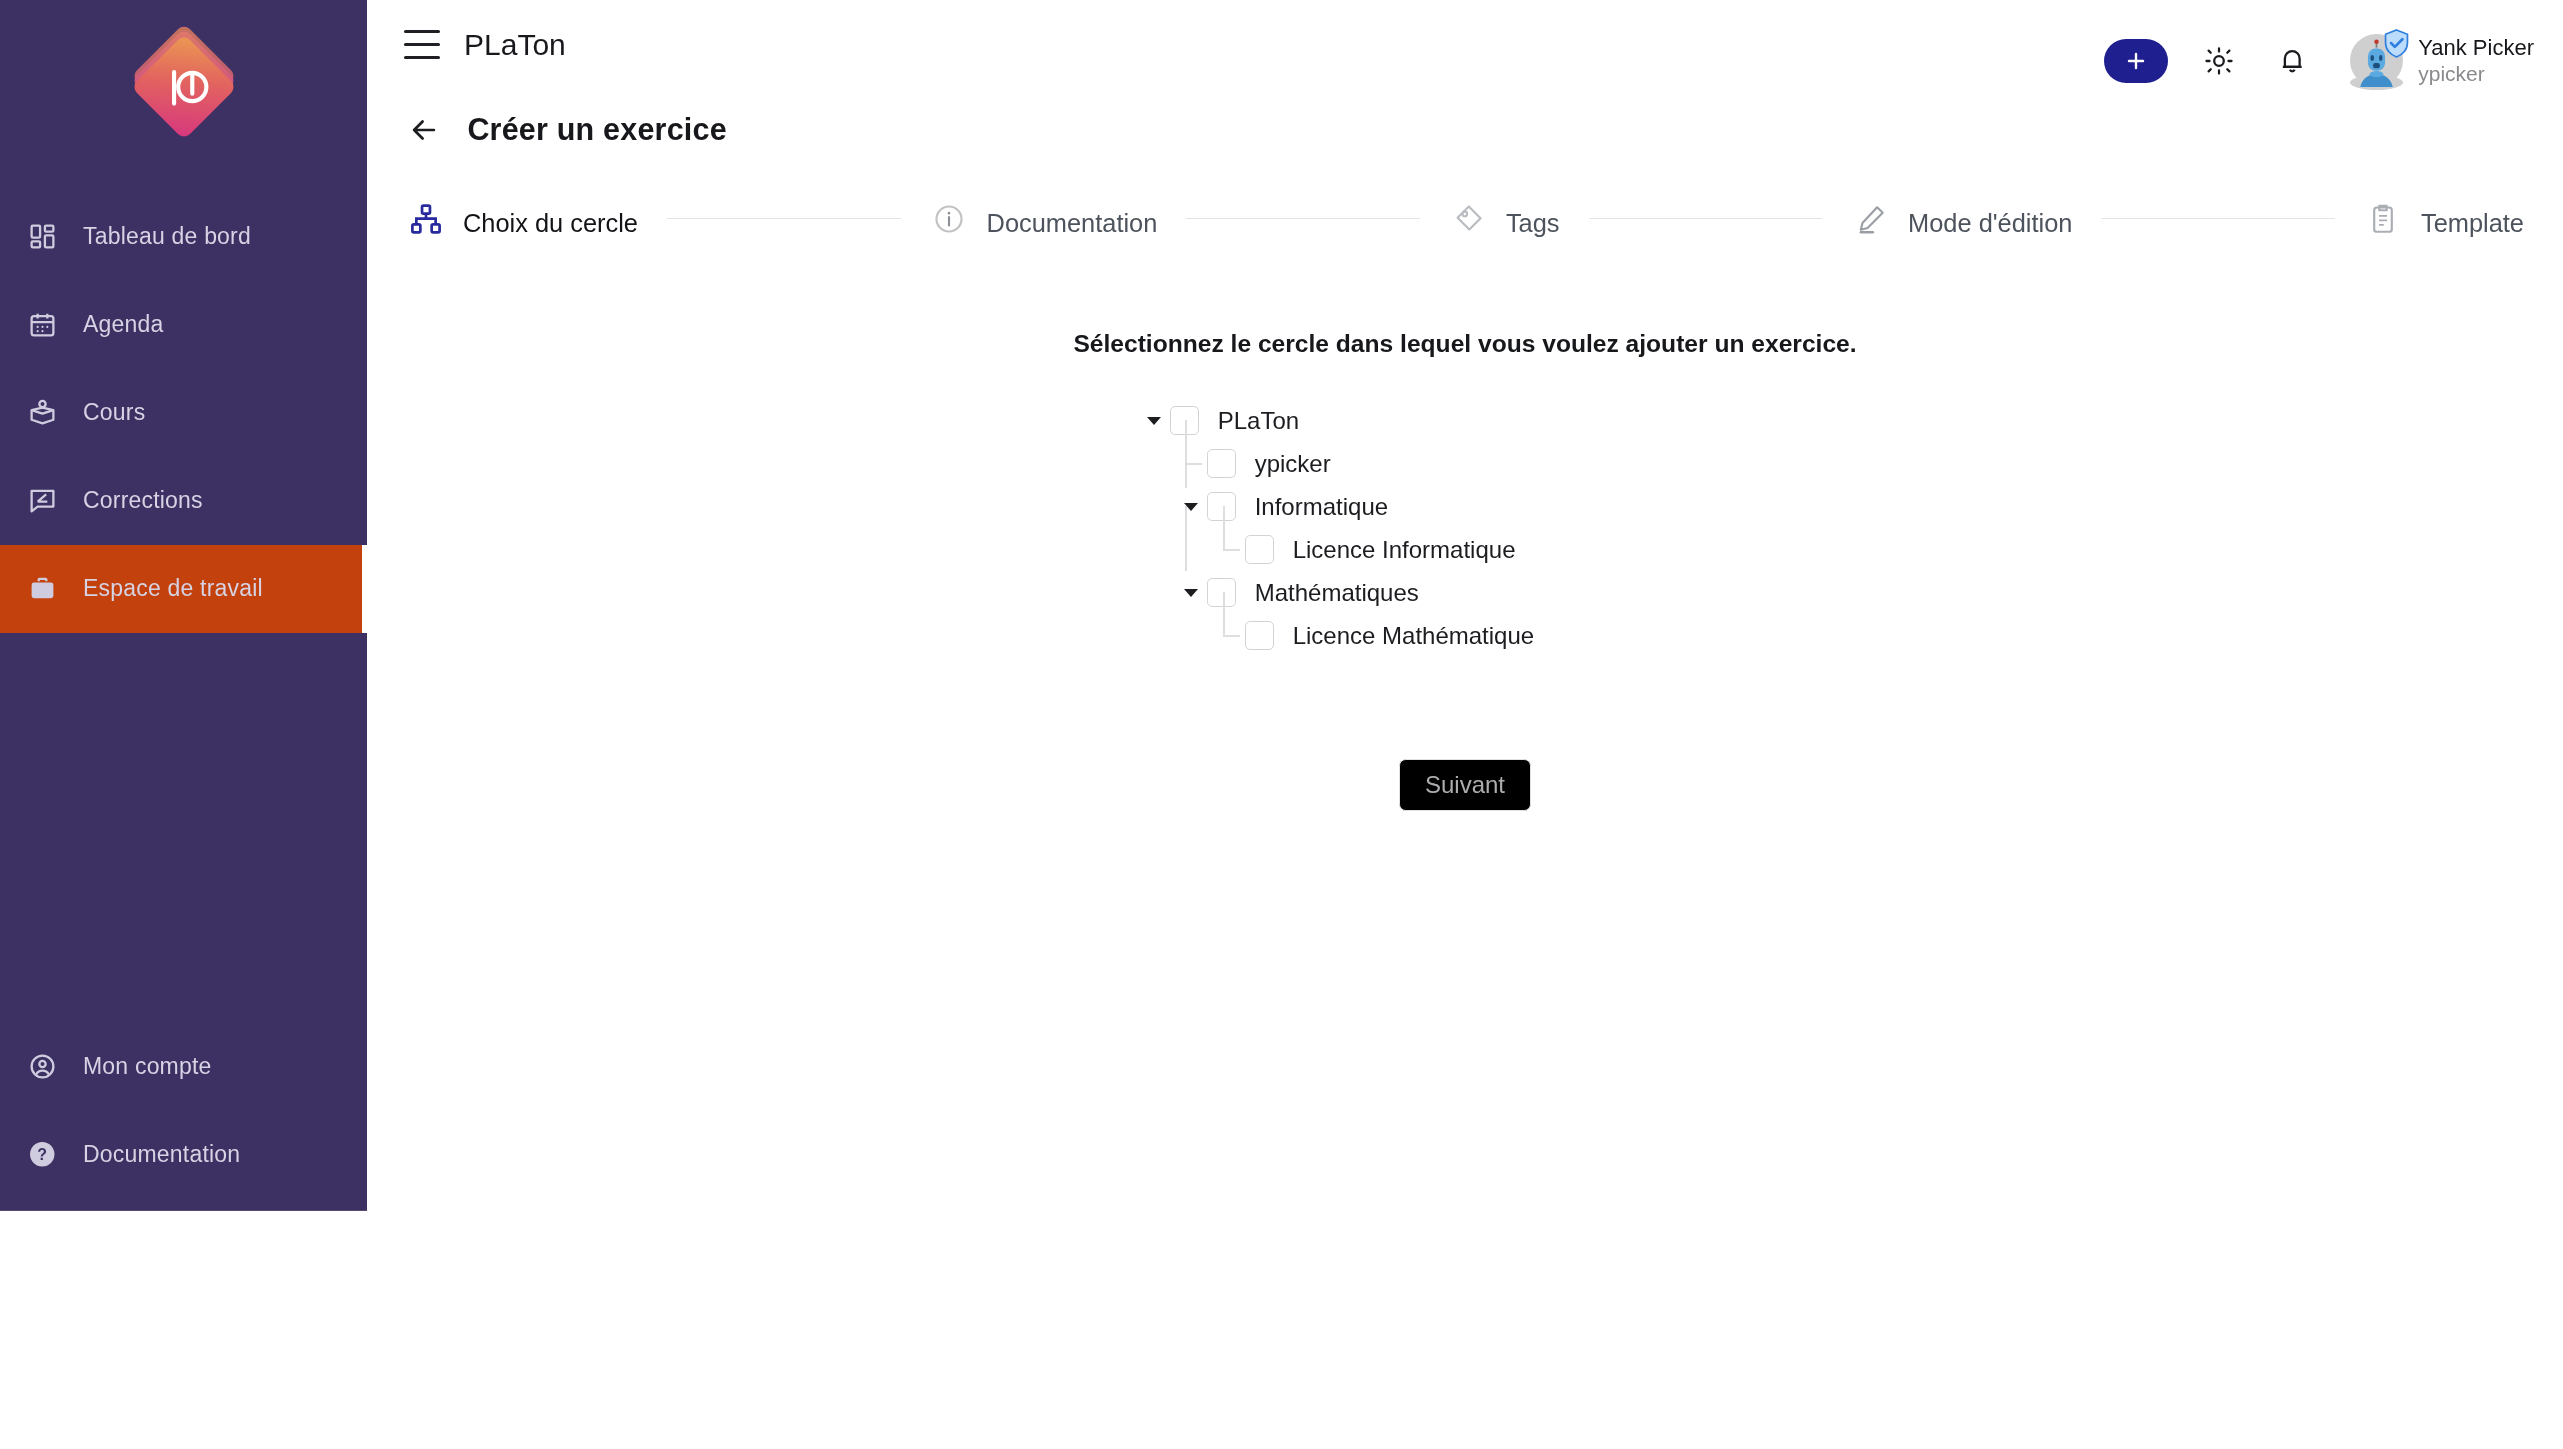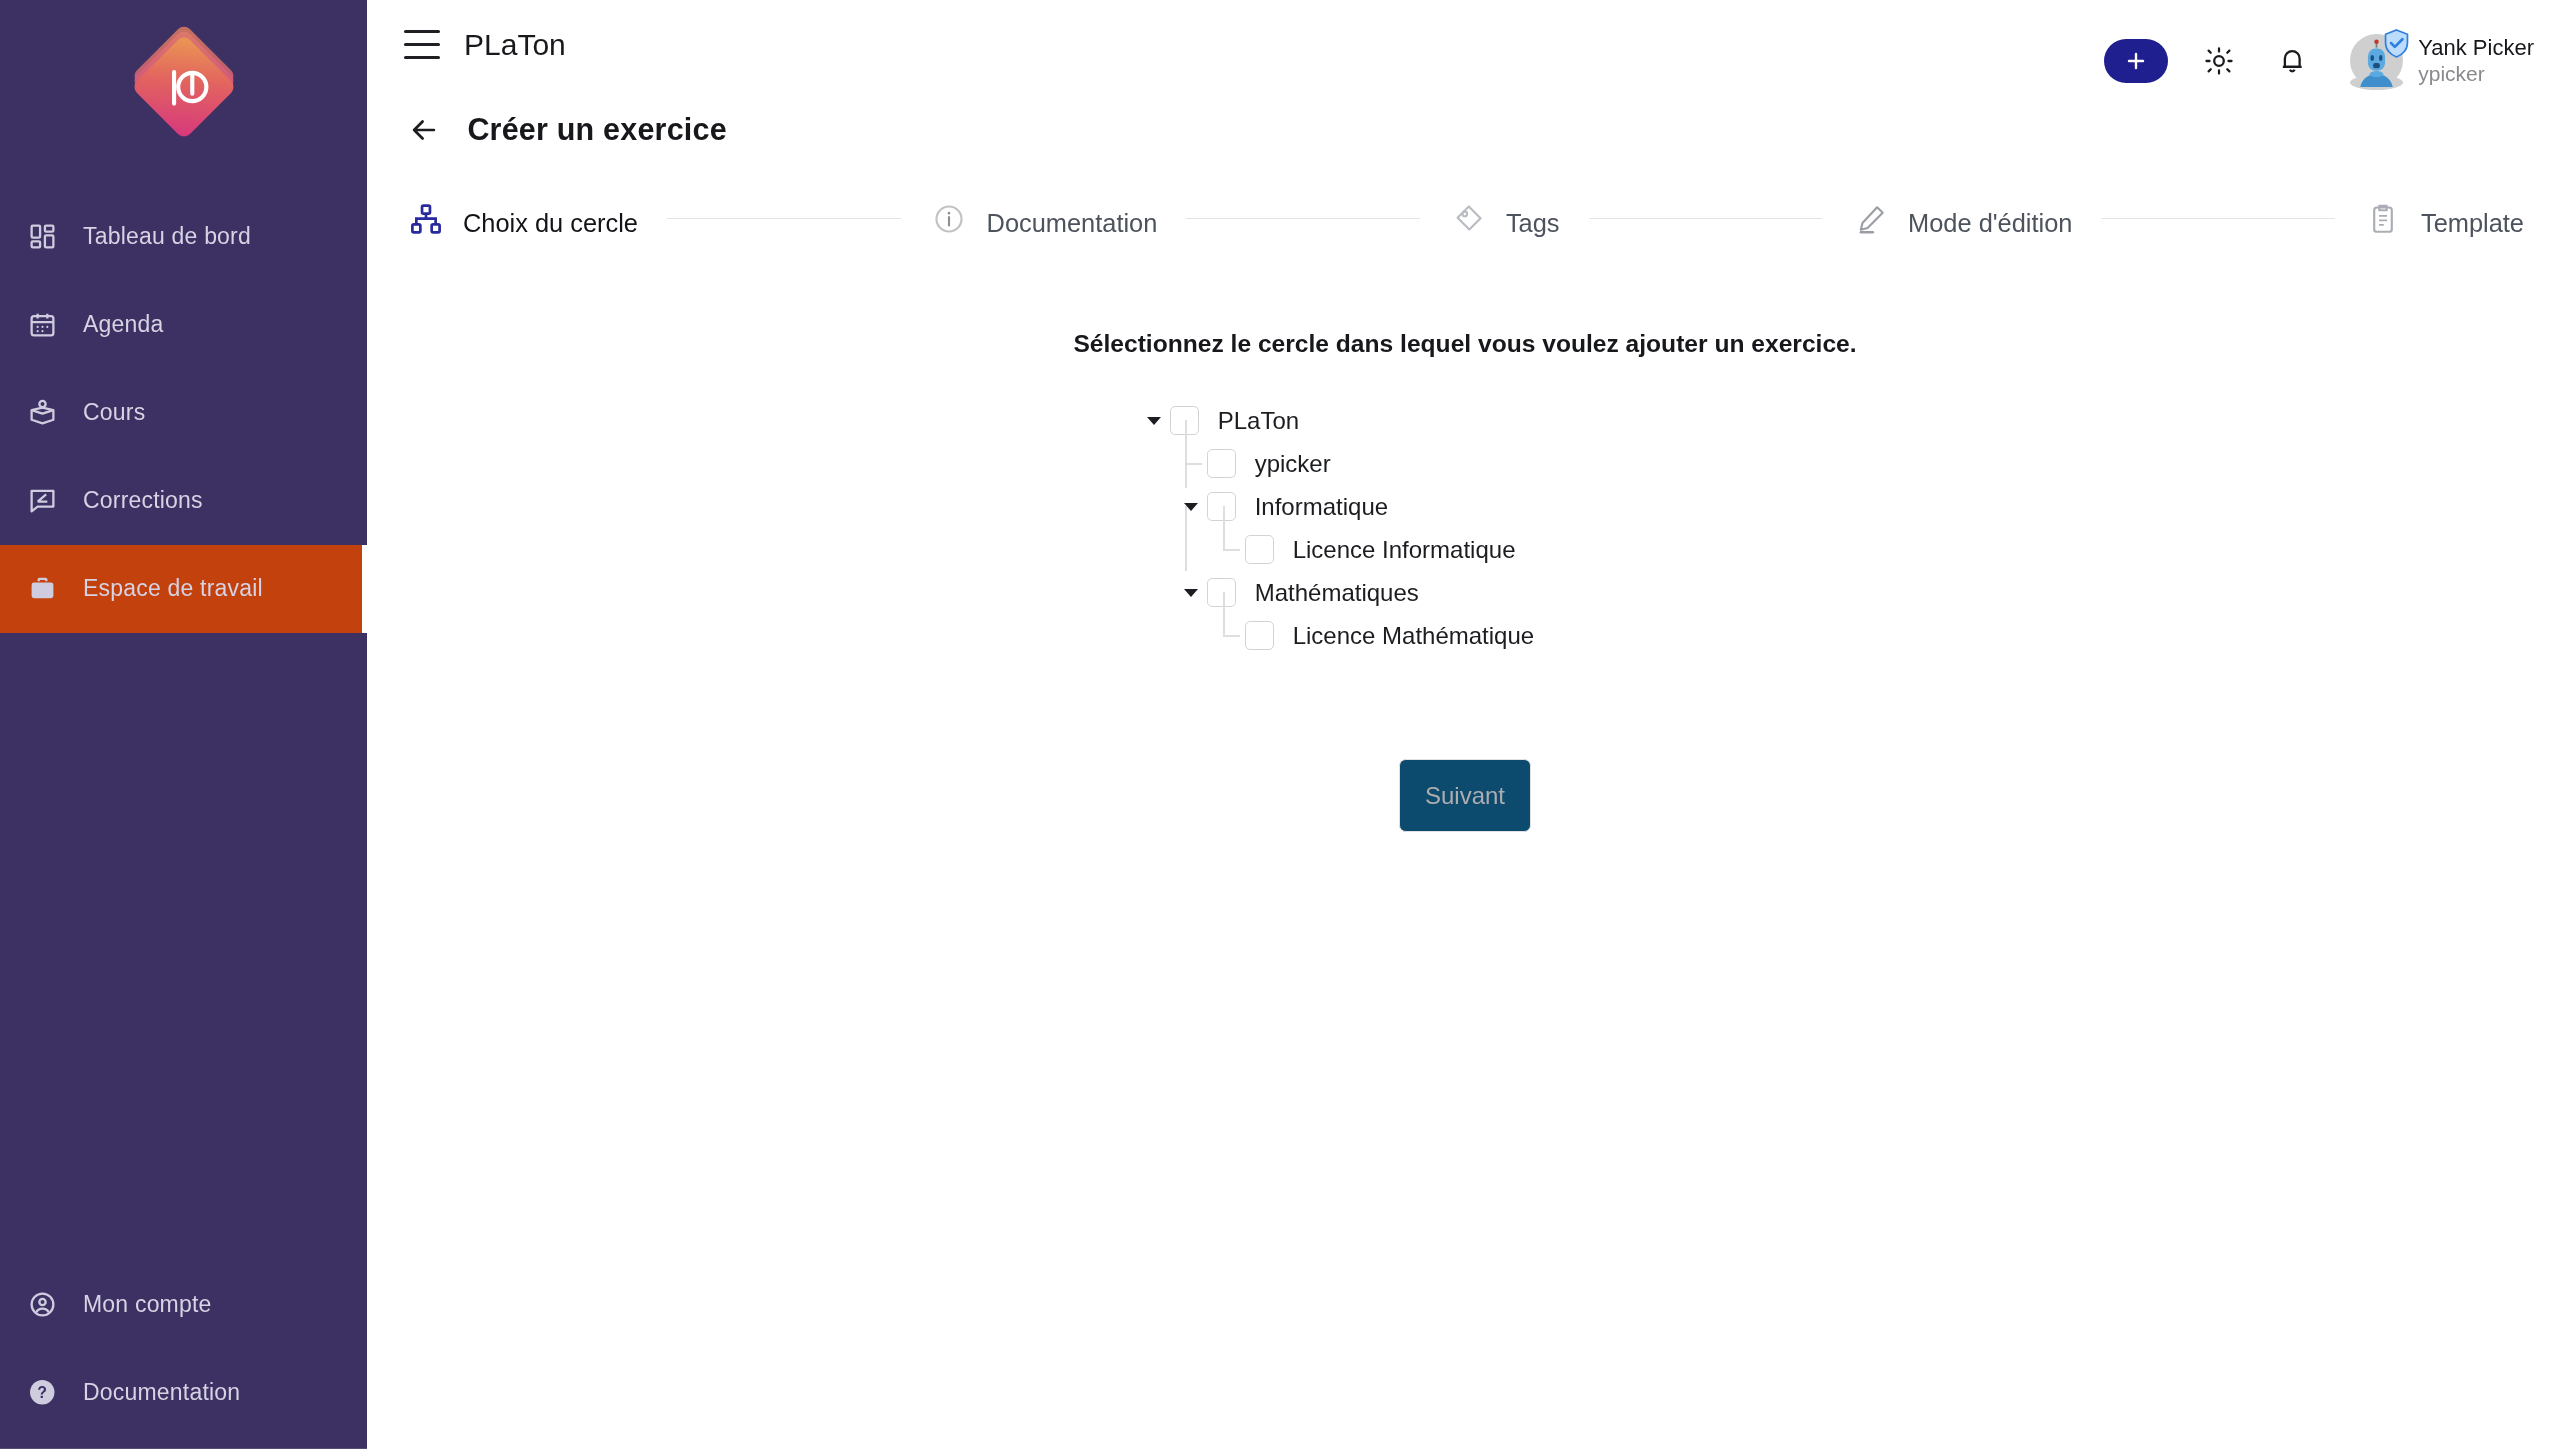--- a/index.html
+++ b/index.html
@@ -9,21 +9,21 @@
     overflow: hidden;
     background: #ffffff;
     font-family: "Liberation Sans", "DejaVu Sans", sans-serif;
     -webkit-font-smoothing: antialiased;
   }
 
   .app { display: flex; width: 2563px; height: 1449px; }
 
   
   .sidebar {
-    width: 367px; height: 1449px;
+    width: 367px; height: 1211px;
     background: #3d3163;
     display: flex; flex-direction: column;
     position: relative; flex: 0 0 367px;
   }
   .logo-area {
     height: 174px;
     display: flex; align-items: center; justify-content: center;
   }
   .logo-wrap { position: relative; width: 100px; height: 100px; }
   .logo-card {
@@ -134,22 +134,22 @@
   .tlabel { font-size: 24px; color: #1c1d20; margin-left: 18.6px; white-space: nowrap; }
   .lvl1 { padding-left: 0px; }
   .lvl2 { padding-left: 37px; }
   .lvl3 { padding-left: 75px; }
   .elbow { position: absolute; pointer-events: none; }
   .elbow-v { width: 1.7px; background: #dedee0; }
   .elbow-h { height: 1.7px; background: #dedee0; }
 
   .next-wrap { margin-top: 102px; }
   .next-btn {
-    min-width: 124px; height: 73px; padding: 0 25.4px;
-    background: #0c4a6e; border: 0.8px solid #e2e2e4; border-radius: 6.8px;
+    min-width: 124px; height: 52px; padding: 0 25.4px;
+    background: #000000; border: 0.8px solid #e2e2e4; border-radius: 6.8px;
     color: #adadb0; font-size: 24px; cursor: default;
     font-family: inherit;
   }
 </style>
 </head>
 <body>
 
 <div class="app">
 
   <aside class="sidebar">

